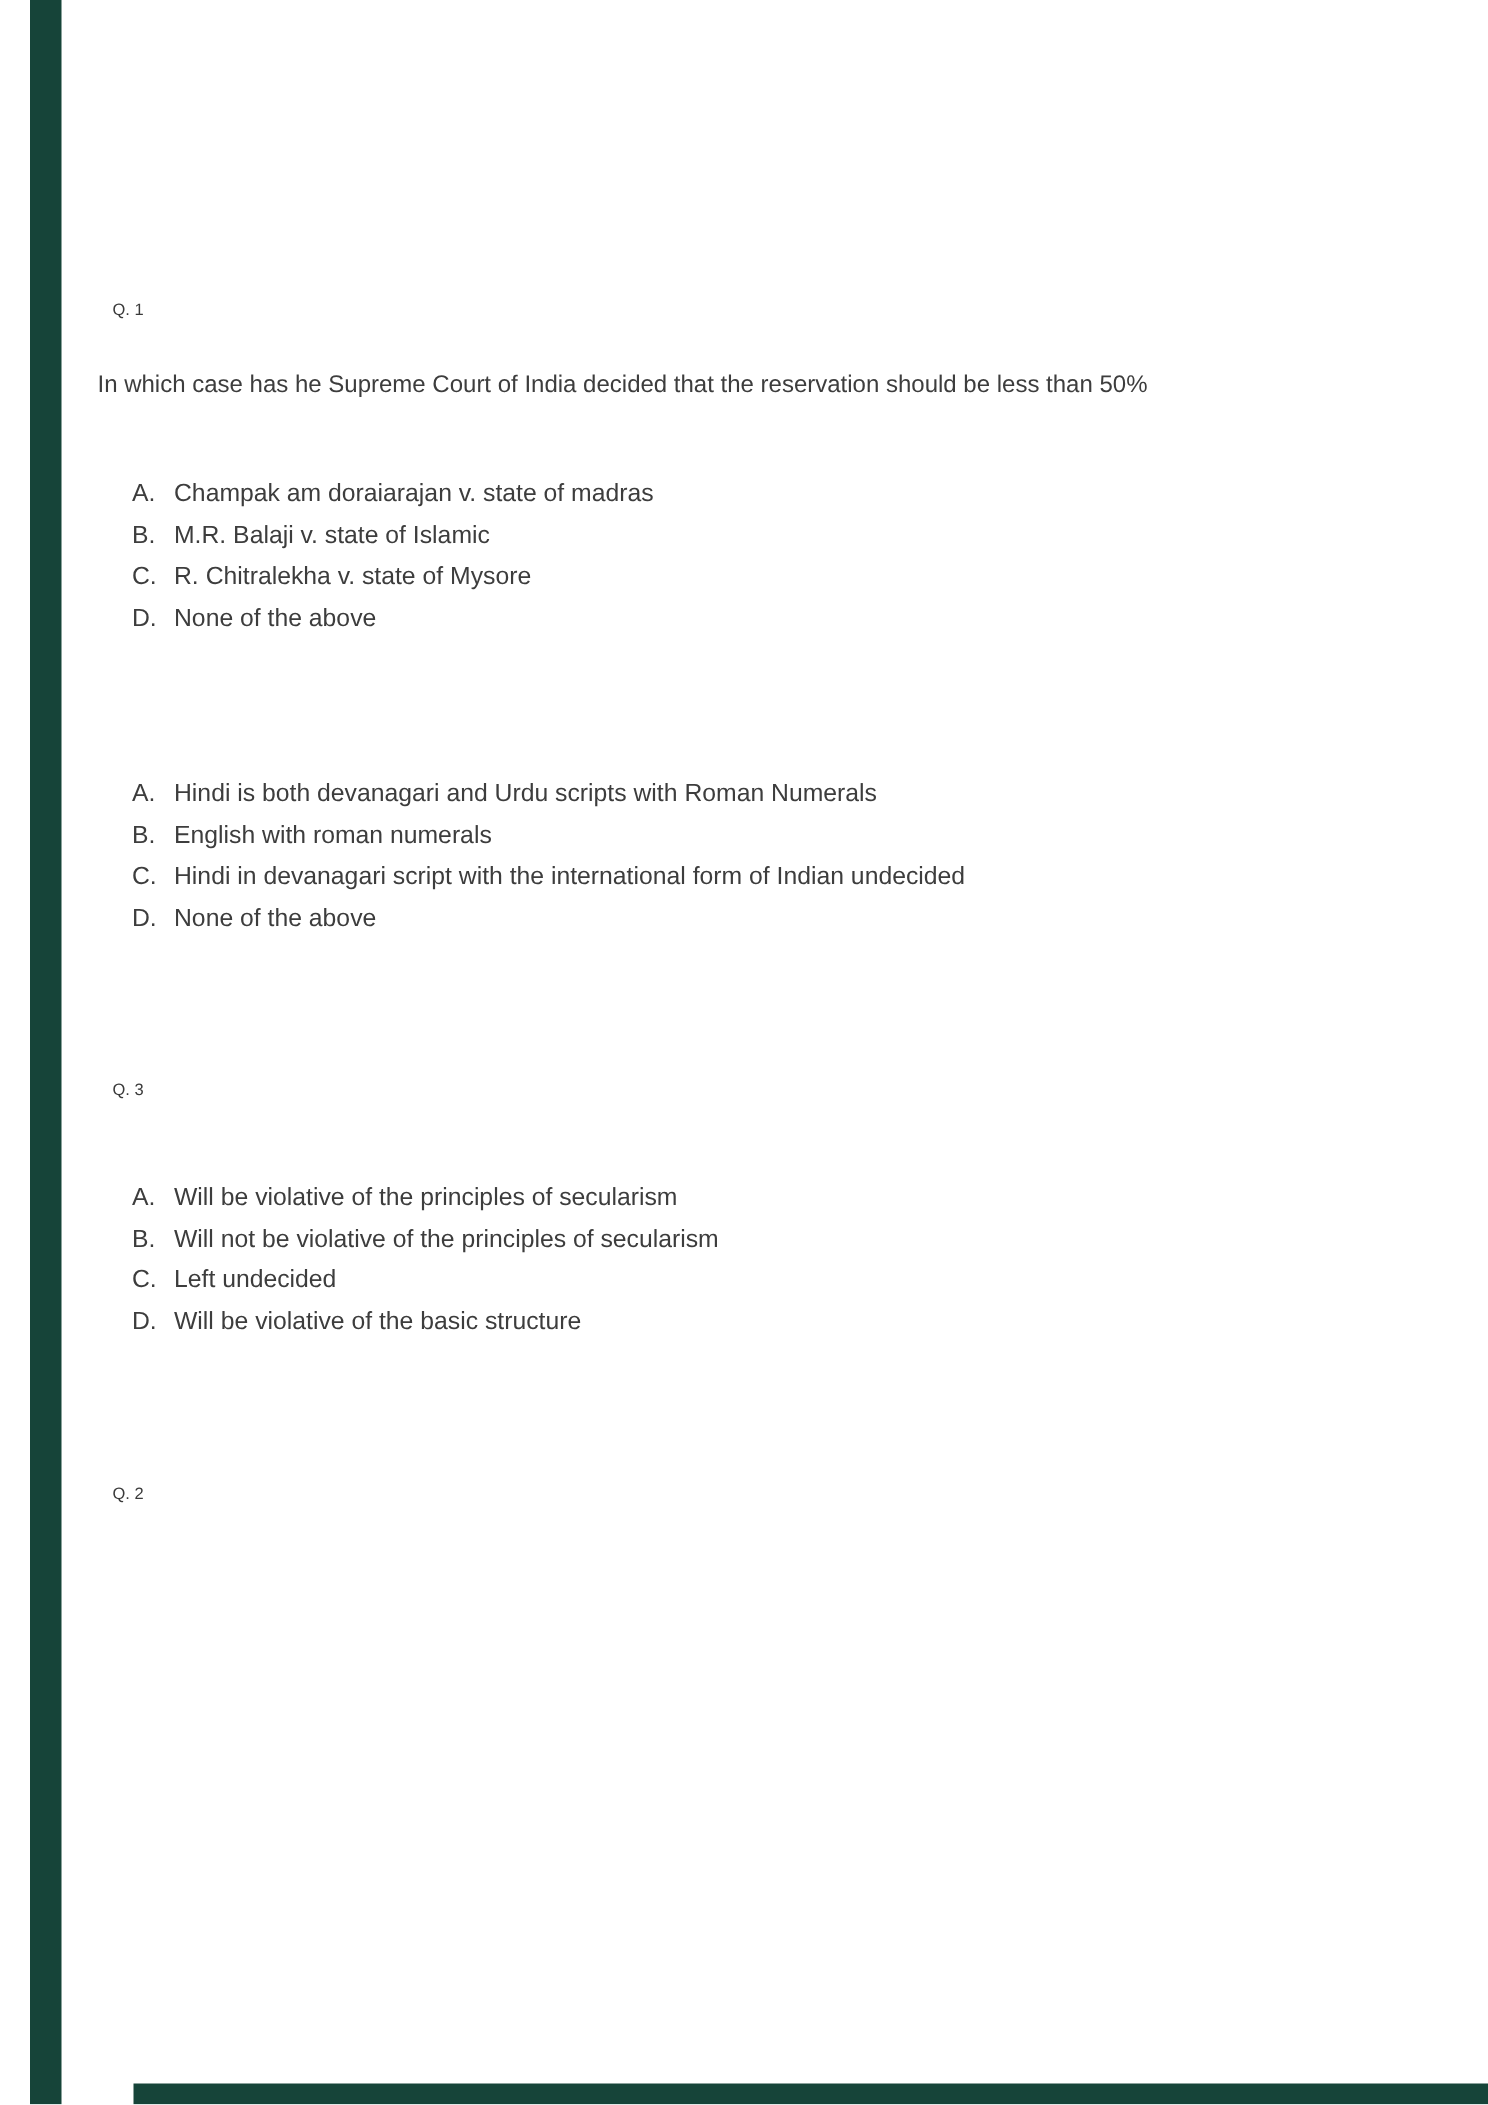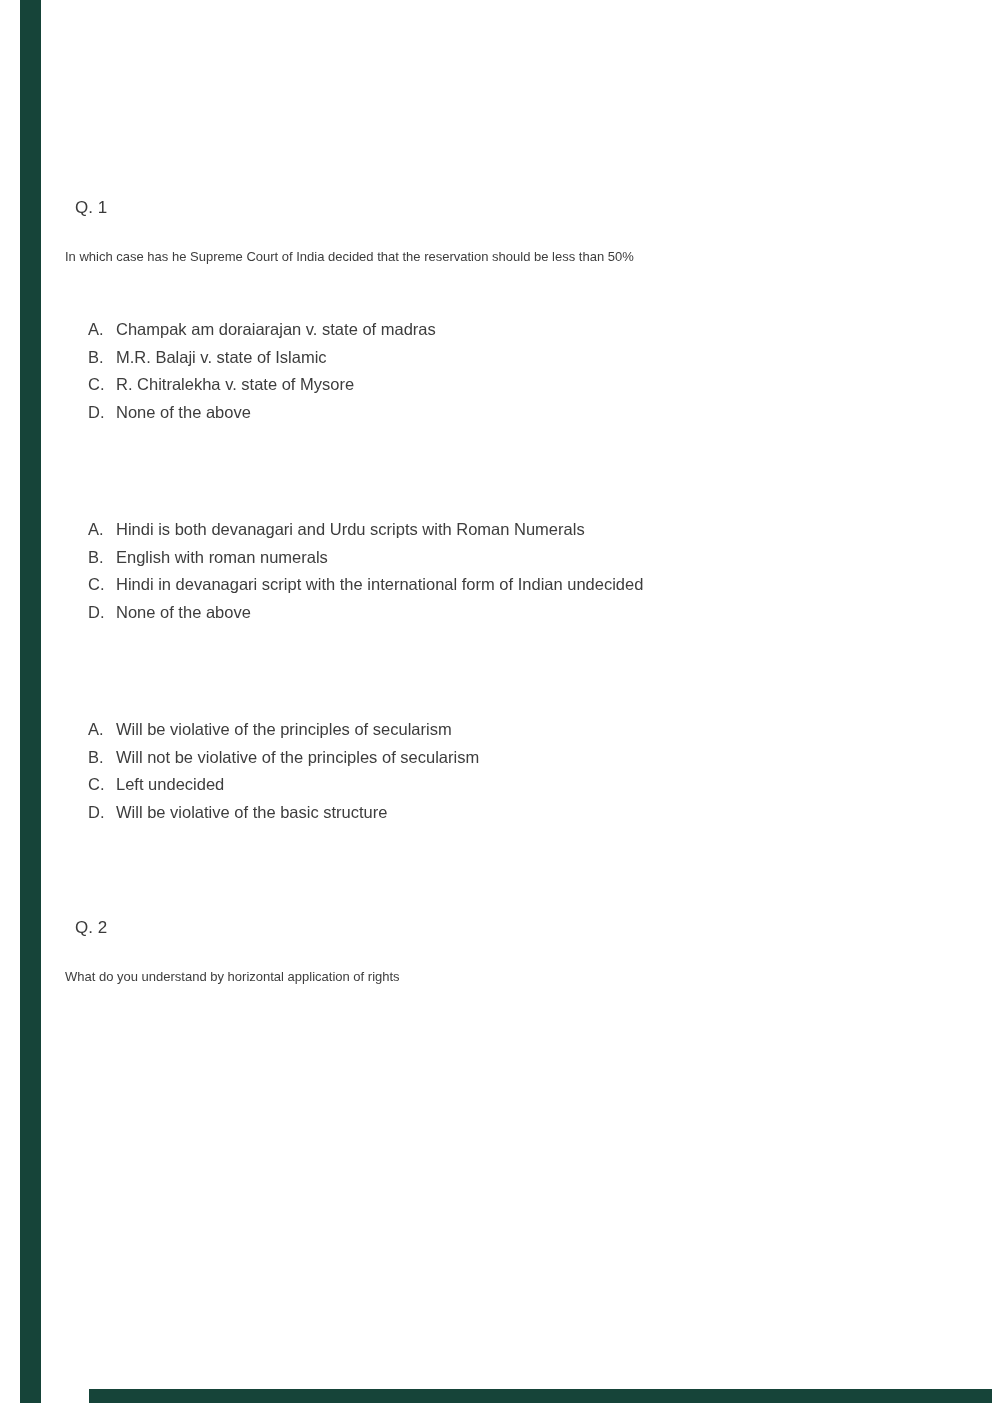--- a/index.html
+++ b/index.html
@@ -39,27 +39,27 @@
     top: 0;
   }
   .question {
     margin-top: 90px;
   }
   .question.first {
     margin-top: 196px;
   }
   .q-label {
     margin-left: 10px;
-    font-size: 17px;
+    font-size: 11px;
     line-height: 23px;
     color: #3a3a3a;
   }
   .q-text {
     margin: 24px 0 0 0;
-    font-size: 13px;
+    font-size: 16px;
     line-height: 27px;
     text-align: justify;
     color: #3d3d3d;
   }
   .options {
     margin-top: 46px;
     padding-left: 23px;
   }
   .option {
     display: flex;
@@ -121,20 +121,21 @@
           <span class="opt-text">Hindi in devanagari script with the international form of Indian undecided</span>
         </div>
         <div class="option">
           <span class="letter">D.</span>
           <span class="opt-text">None of the above</span>
         </div>
       </div>
     </section>
 
     <section class="question">
+      <div class="q-label">Q. 3</div>
       <div class="options">
         <div class="option">
           <span class="letter">A.</span>
           <span class="opt-text">Will be violative of the principles of secularism</span>
         </div>
         <div class="option">
           <span class="letter">B.</span>
           <span class="opt-text">Will not be violative of the principles of secularism</span>
         </div>
         <div class="option">
@@ -143,17 +144,16 @@
         </div>
         <div class="option">
           <span class="letter">D.</span>
           <span class="opt-text">Will be violative of the basic structure</span>
         </div>
       </div>
     </section>
 
     <section class="question">
       <div class="q-label">Q. 2</div>
-      <p class="q-text">What do you understand by horizontal application of rights</p>
     </section>
 
   </div>
 </div>
 
 </body></html>

